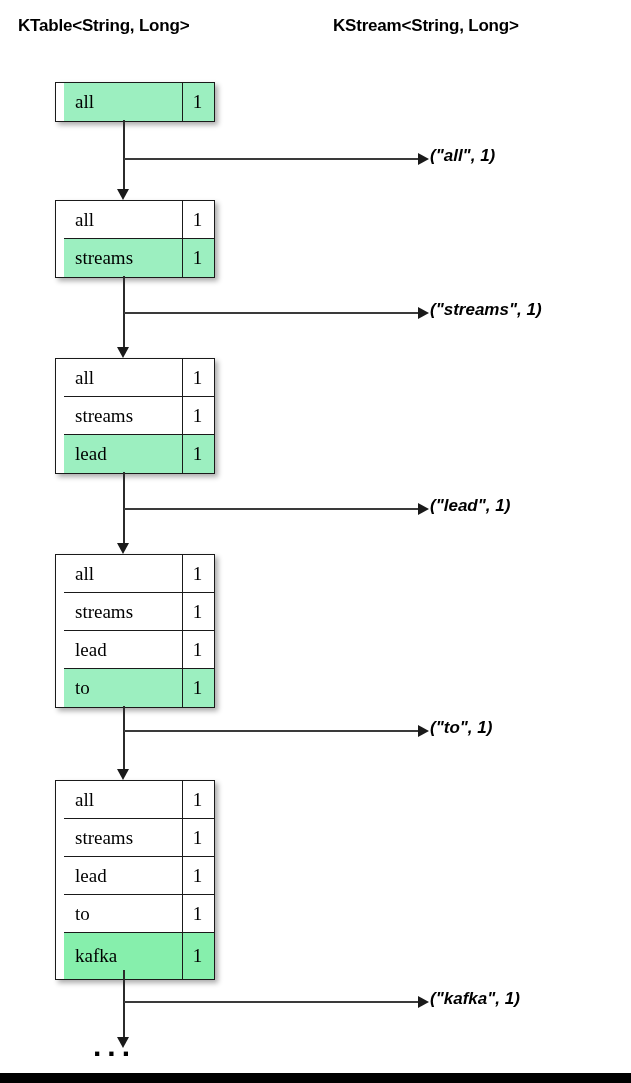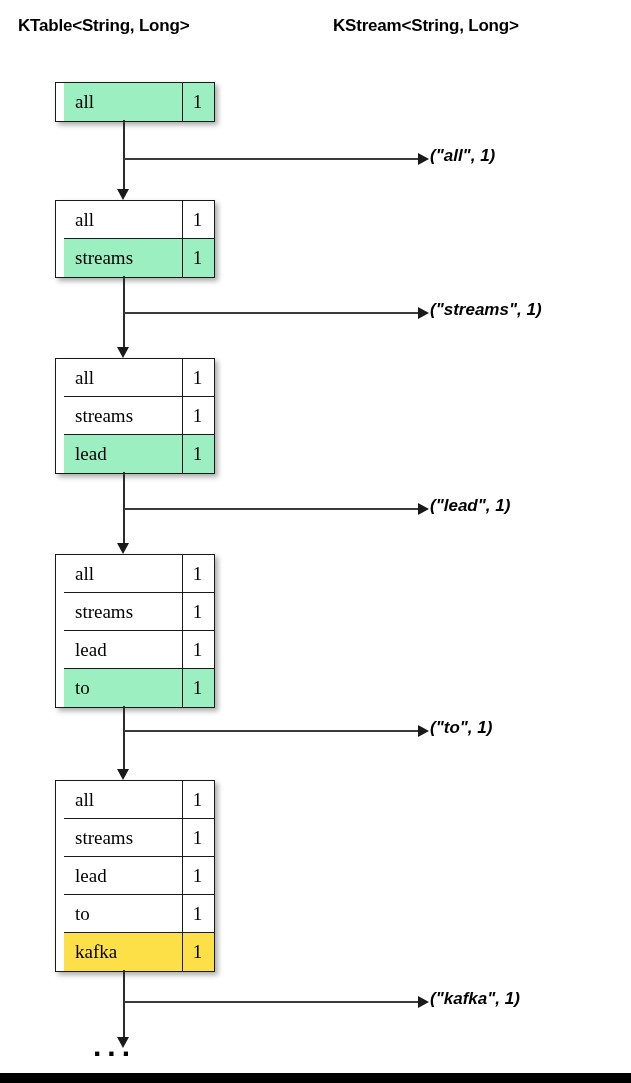--- a/index.html
+++ b/index.html
@@ -211,21 +211,21 @@
           <div class="kval">1</div>
         </div>
         <div class="krow" style="height: 38px;">
           <div class="kkey" style="width: 119px;">lead</div>
           <div class="kval">1</div>
         </div>
         <div class="krow" style="height: 38px;">
           <div class="kkey" style="width: 119px;">to</div>
           <div class="kval">1</div>
         </div>
-        <div class="krow hl" style="height: 38px; background: #fde047;">
+        <div class="krow hl" style="height: 46px; background: #86efac;">
           <div class="kkey" style="width: 119px;">kafka</div>
           <div class="kval">1</div>
         </div>
       </div>
       <div class="vline" style="left: 122.5px; top: 970px; height: 67px;"></div>
       <div class="arrowdown" style="top: 1037px;"></div>
       <div class="hline" style="top: 1001px; width: 294px;"></div>
       <div class="arrowright" style="left: 418px; top: 996px;"></div>
       <div class="streamlabel" style="left: 430px; top: 989px;">("kafka", 1)</div>
     </div>

